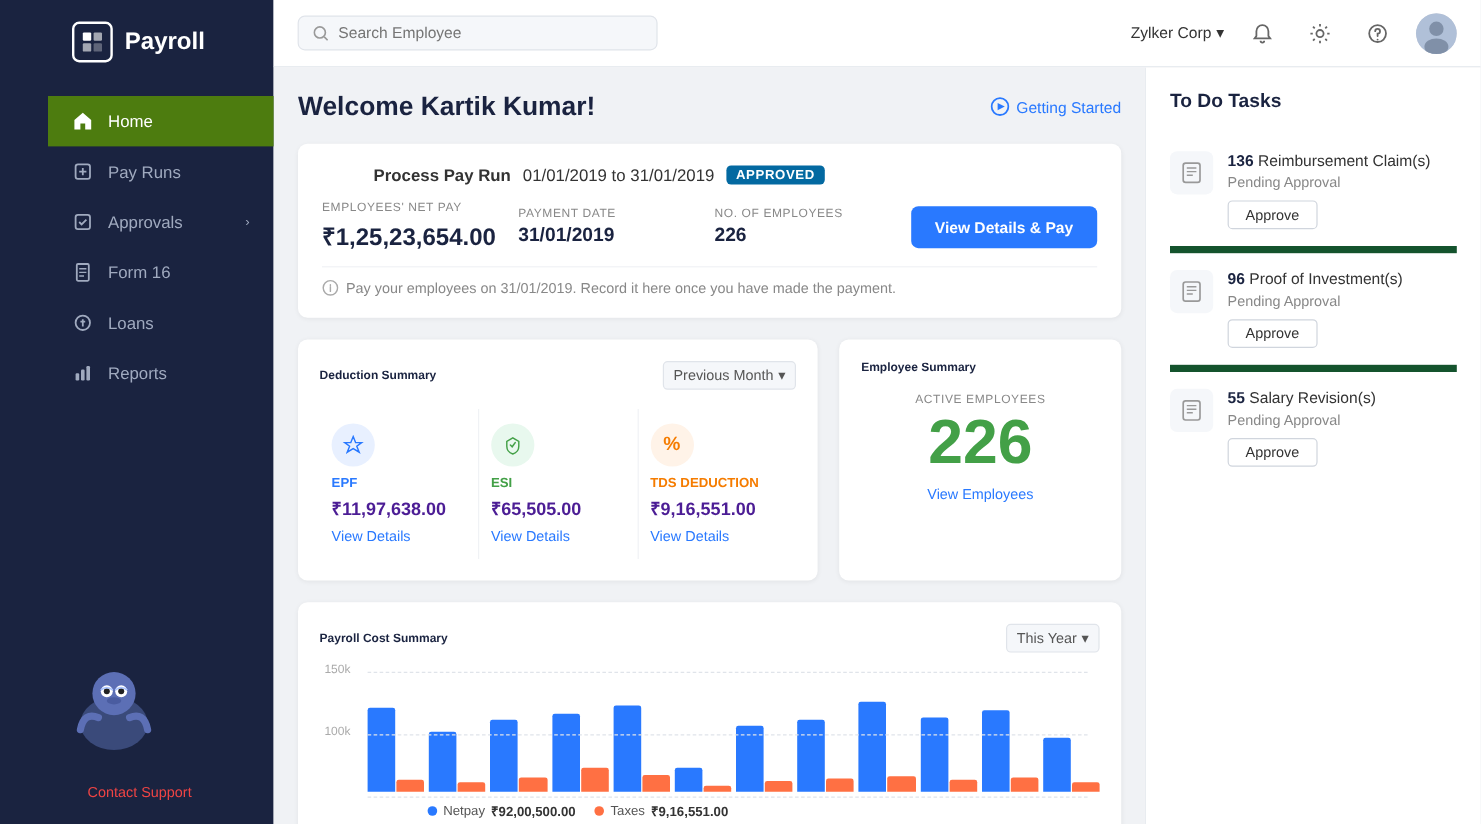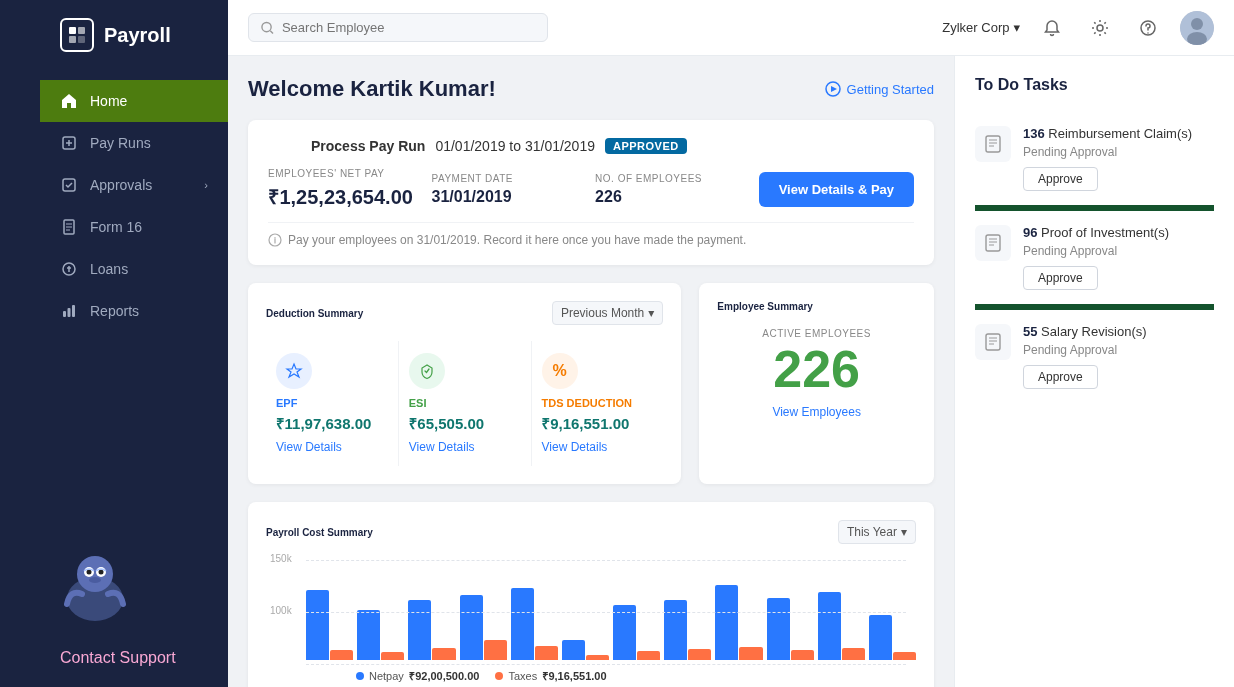--- a/index.html
+++ b/index.html
@@ -15,21 +15,21 @@
     .sidebar-logo-icon {
       width: 34px; height: 34px; border: 2px solid #fff; border-radius: 6px; display: flex; align-items: center; justify-content: center; font-size: 14px; color: #fff;
     }
     .sidebar-nav { flex: 1; padding-top: 10px; }
     .nav-item {
       display: flex; align-items: center; gap: 12px; padding: 12px 20px; color: #a0aabf; cursor: pointer; font-size: 14px; position: relative;
     }
     .nav-item.active { background: #4d7c0f; color: #fff; border-radius: 0; }
     .nav-item .nav-icon { width: 18px; height: 18px; display: flex; align-items: center; justify-content: center; font-size: 16px; flex-shrink: 0; }
     .nav-item .arrow { margin-left: auto; font-size: 11px; }
-    .sidebar-bottom { padding: 20px; color: #f9a8d4; font-size: 16px; cursor: pointer; }
+    .sidebar-bottom { padding: 20px; color: #ef4444; font-size: 12px; cursor: pointer; margin-left: 13px; }
 
     
     #header {
       height: 56px; background: #fff; display: flex; align-items: center; padding: 0 20px; gap: 16px; border-bottom: 1px solid #e8ecf0; position: sticky; top: 0; z-index: 10;
     }
     .search-bar {
       flex: 1; max-width: 300px; display: flex; align-items: center; background: #f5f7fa; border: 1px solid #e0e4ea; border-radius: 6px; padding: 6px 12px; gap: 8px;
     }
     .search-bar input {
       border: none; background: transparent; outline: none; font-size: 13px; color: #666; width: 100%;
@@ -77,21 +77,21 @@
     .deduction-item { flex: 1; padding: 12px 10px; border-right: 1px solid #f0f2f5; }
     .deduction-item:last-child { border-right: none; }
     .deduction-icon { width: 36px; height: 36px; border-radius: 50%; display: flex; align-items: center; justify-content: center; font-size: 16px; margin-bottom: 8px; }
     .deduction-icon.epf { background: #e8f0ff; color: #2979ff; }
     .deduction-icon.esi { background: #e8f8ee; color: #43a047; }
     .deduction-icon.tds { background: #fff3e8; color: #f57c00; }
     .deduction-name { font-size: 11px; font-weight: 600; color: #888; text-transform: uppercase; margin-bottom: 4px; }
     .deduction-name.epf { color: #2979ff; }
     .deduction-name.esi { color: #43a047; }
     .deduction-name.tds { color: #f57c00; }
-    .deduction-amount { font-size: 15px; font-weight: 700; color: #0f766e; margin-bottom: 6px; }
+    .deduction-amount { font-size: 15px; font-weight: 700; color: #4c1d95; margin-bottom: 6px; }
     .view-details { font-size: 12px; color: #2979ff; cursor: pointer; }
 
     .employee-summary-card .card-title { margin-bottom: 0; }
     .active-employees-label { font-size: 10px; color: #888; text-transform: uppercase; letter-spacing: 0.5px; text-align: center; margin-bottom: 4px; margin-top: 16px; }
     .active-count { font-size: 52px; font-weight: 700; color: #43a047; text-align: center; line-height: 1; margin-bottom: 10px; }
     .view-employees { font-size: 12px; color: #2979ff; text-align: center; display: block; cursor: pointer; }
 
     
     .payroll-card { margin-bottom: 18px; }
     .bar-group { display: flex; align-items: flex-end; gap: 1px; flex: 1; }

